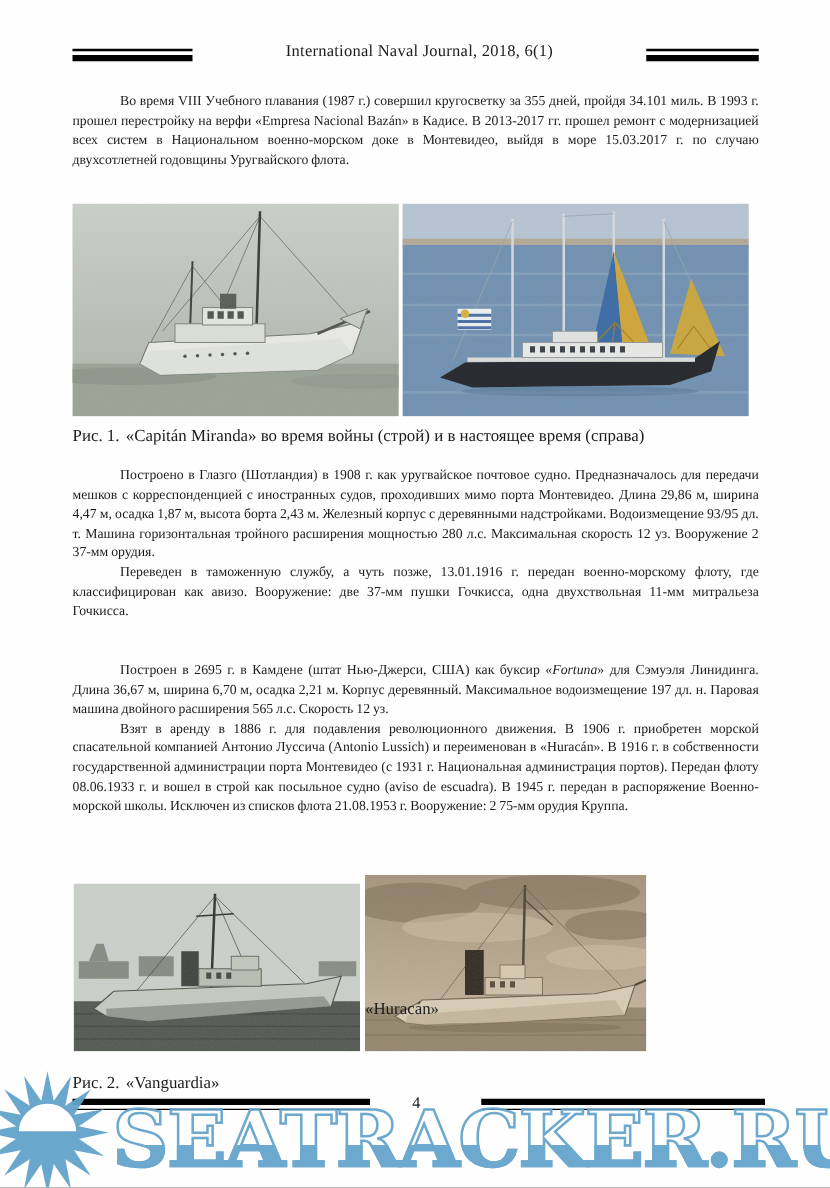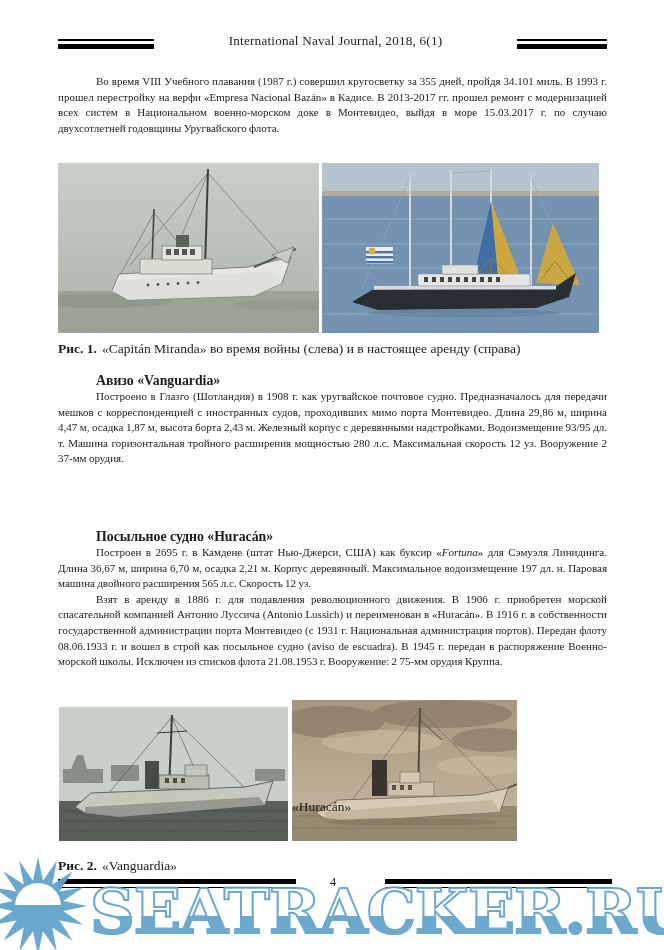--- a/index.html
+++ b/index.html
@@ -35,21 +35,21 @@
   .ital{font-style:italic;}
   
   .fig{position:absolute;display:flex;}
   .fig1{top:163px;left:58px;gap:3px;}
   .fig2{top:700px;left:59px;gap:4px;align-items:flex-end;}
   .photo{display:block;background:#ddd;}
   .figcap{position:absolute;font-size:13.5px;line-height:16px;}
   .cap1{top:341px;left:58px;width:549px;}
   .cap2l{top:858px;left:58px;}
   .cap2r{top:799px;left:292px;}
-  .caplabel{font-weight:bold;margin-right:5px;}
+  .caplabel{font-weight:normal;margin-right:5px;}
   
   .wm-text{
     position:absolute;top:880px;left:90px;
     font-family:"DejaVu Serif","Liberation Serif",serif;
     font-weight:bold;font-size:62px;line-height:64px;
     letter-spacing:-1px;white-space:nowrap;
     background:linear-gradient(to bottom, rgba(255,255,255,0) 0 56%, #63a3cb 56% 100%);
     -webkit-background-clip:text;background-clip:text;
     color:transparent;
     -webkit-text-stroke:2px #63a3cb;
@@ -199,30 +199,29 @@
           <rect x="158" y="114" width="4" height="5"></rect>
         <rect x="166" y="114" width="4" height="5"></rect>
           <rect x="174" y="114" width="4" height="5"></rect>
       </g>
       <ellipse cx="142" cy="150" rx="95" ry="4" fill="#5a7a99" opacity="0.6"></ellipse>
       <rect width="277" height="170" filter="url(#grain)" opacity="0.5"></rect>
     </svg>
   </div>
 
   <div class="figcap cap1">
-    <span class="caplabel">Рис. 1.</span><span>«Capitán Miranda» во время войны (слева) и в настоящее аренду (справа)</span>
+    <span class="caplabel">Рис. 1.</span><span>«Capitán Miranda» во время войны (строй) и в настоящее время (справа)</span>
   </div>
 
   <div class="tblock" style="top:373px">
-    <p class="heading">Авизо «Vanguardia»</p>
     <p class="para">Построено в Глазго (Шотландия) в 1908 г. как уругвайское почтовое судно. Предназначалось для передачи мешков с корреспонденцией с иностранных судов, проходивших мимо порта Монтевидео. Длина 29,86 м, ширина 4,47 м, осадка 1,87 м, высота борта 2,43 м. Железный корпус с деревянными надстройками. Водоизмещение 93/95 дл. т. Машина горизонтальная тройного расширения мощностью 280 л.с. Максимальная скорость 12 уз. Вооружение 2 37-мм орудия.</p>
+    <p class="para">Переведен в таможенную службу, а чуть позже, 13.01.1916 г. передан военно-морскому флоту, где классифицирован как авизо. Вооружение: две 37-мм пушки Гочкисса, одна двухствольная 11-мм митральеза Гочкисса.</p>
   </div>
 
   <div class="tblock" style="top:529px">
-    <p class="heading">Посыльное судно «Huracán»</p>
     <p class="para"><span>Построен в 2695 г. в Камдене (штат Нью-Джерси, США) как буксир «</span><span class="ital">Fortuna</span><span>» для Сэмуэля Линидинга. Длина 36,67 м, ширина 6,70 м, осадка 2,21 м. Корпус деревянный. Максимальное водоизмещение 197 дл. н. Паровая машина двойного расширения 565 л.с. Скорость 12 уз.</span></p>
     <p class="para">Взят в аренду в 1886 г. для подавления революционного движения. В 1906 г. приобретен морской спасательной компанией Антонио Луссича (Antonio Lussich) и переименован в «Huracán». В 1916 г. в собственности государственной администрации порта Монтевидео (с 1931 г. Национальная администрация портов). Передан флоту 08.06.1933 г. и вошел в строй как посыльное судно (aviso de escuadra). В 1945 г. передан в распоряжение Военно-морской школы. Исключен из списков флота 21.08.1953 г. Вооружение: 2 75-мм орудия Круппа.</p>
   </div>
 
   <div class="fig fig2">
     <svg class="photo" width="229" height="134" viewBox="0 0 229 134">
       <rect width="229" height="100" fill="#cbd0ca"></rect>
       <g fill="#74796f" opacity="0.8">
         <rect x="4" y="62" width="40" height="14"></rect>
         <path d="M18,48 L24,48 L28,62 L12,62 Z"></path>

